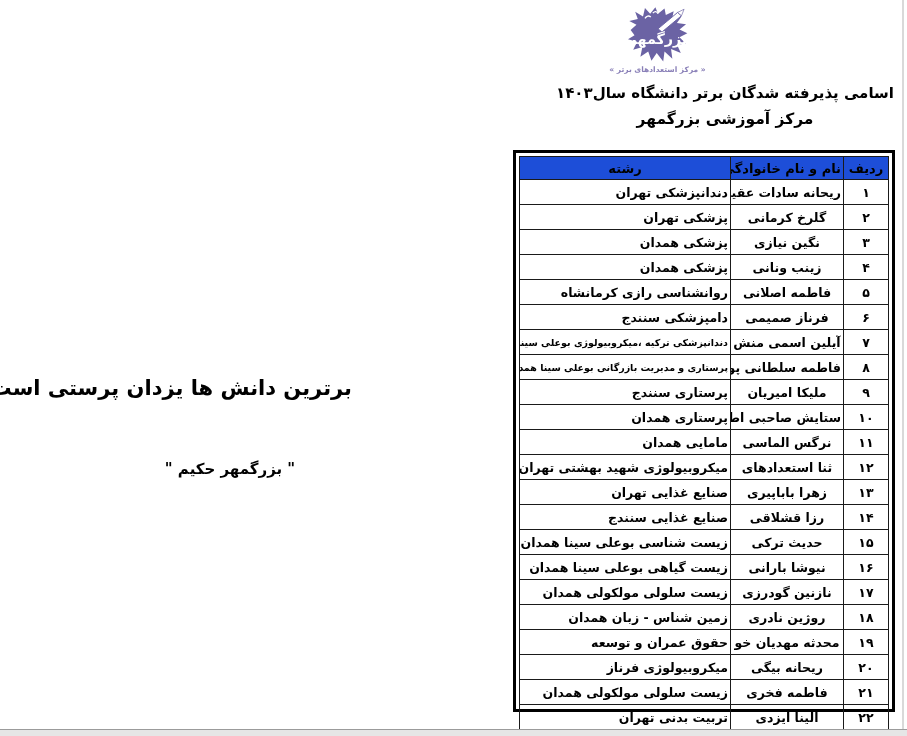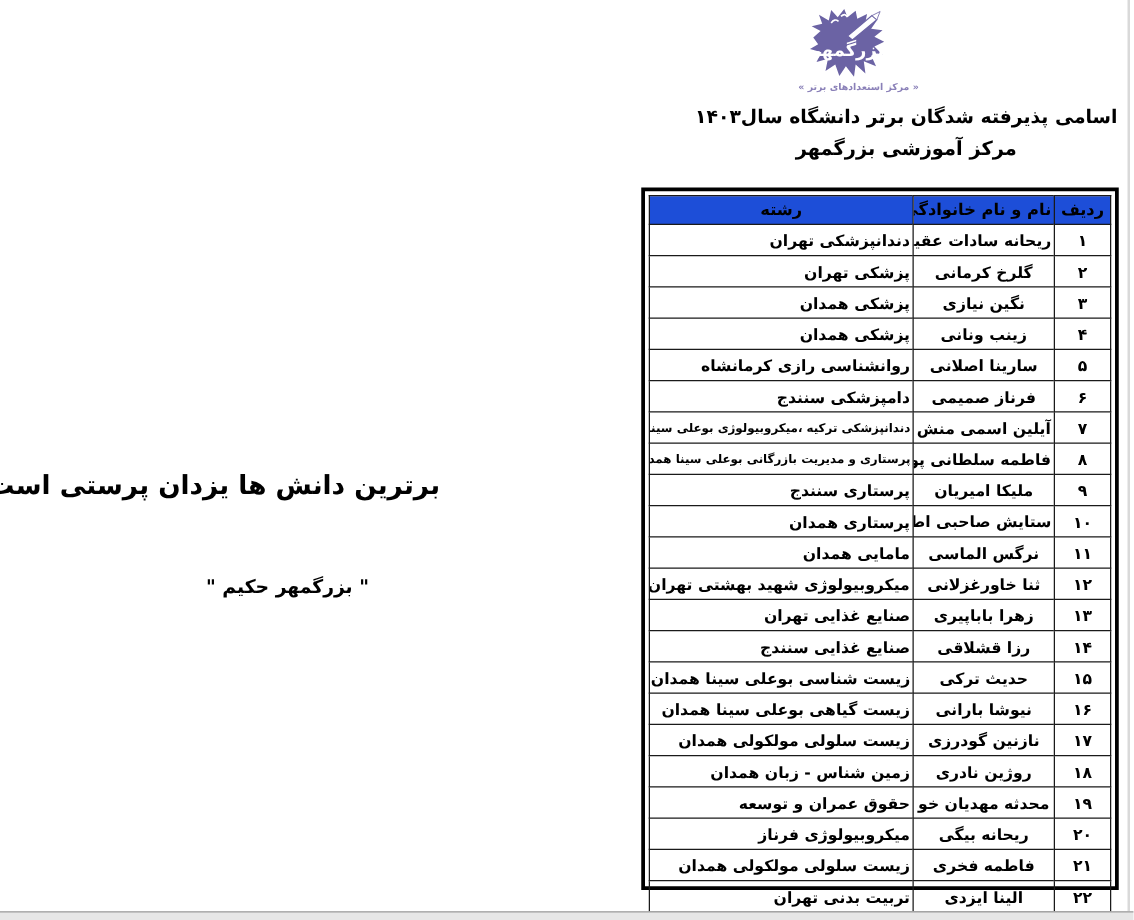--- a/index.html
+++ b/index.html
@@ -1,21 +1,21 @@
 <!DOCTYPE html>
 <html lang="fa"><head>
 <meta charset="utf-8">
 <style>
   html,body{margin:0;padding:0;background:#fff;}
   .page{
     position:relative;width:907px;height:736px;background:#ffffff;overflow:hidden;
     font-family:"DejaVu Sans",sans-serif;color:#000;
   }
   
-  .logo-block{position:absolute;left:620px;top:4px;width:115px;text-align:right;}
+  .logo-block{position:absolute;left:600px;top:4px;width:115px;text-align:center;}
   .logo-svg{display:block;margin:0 auto;width:66px;height:60px;}
   .logo-caption{font-size:7.5px;font-weight:bold;letter-spacing:.5px;direction:rtl;margin-top:1px;}
   
   .title-block{position:absolute;left:545px;top:84px;width:360px;text-align:center;direction:rtl;}
   .title-line1{font-size:15px;font-weight:bold;white-space:nowrap;}
   .title-line2{font-size:15.5px;font-weight:bold;margin-top:8px;}
   
   .quote-text{position:absolute;left:38px;top:376px;width:314px;direction:rtl;text-align:center;
     font-size:21px;font-weight:bold;white-space:nowrap;}
   .quote-attr{position:absolute;left:140px;top:460px;width:180px;direction:rtl;text-align:center;
@@ -106,21 +106,21 @@
     </tr>
 
     <tr>
       <td class="cell-radif">۴</td>
       <td class="cell-name">زینب ونانی</td>
       <td class="cell-major">پزشکی همدان</td>
     </tr>
 
     <tr>
       <td class="cell-radif">۵</td>
-      <td class="cell-name">سارینا اصلانی</td>
+      <td class="cell-name">فاطمه اصلانی</td>
       <td class="cell-major">روانشناسی رازی کرمانشاه</td>
     </tr>
 
     <tr>
       <td class="cell-radif">۶</td>
       <td class="cell-name">فرناز صمیمی</td>
       <td class="cell-major">دامپزشکی سنندج</td>
     </tr>
 
     <tr>
@@ -148,21 +148,21 @@
     </tr>
 
     <tr>
       <td class="cell-radif">۱۱</td>
       <td class="cell-name">نرگس الماسی</td>
       <td class="cell-major">مامایی همدان</td>
     </tr>
 
     <tr>
       <td class="cell-radif">۱۲</td>
-      <td class="cell-name">ثنا خاورغزلانی</td>
+      <td class="cell-name">ثنا استعدادهای</td>
       <td class="cell-major">میکروبیولوژی شهید بهشتی تهران</td>
     </tr>
 
     <tr>
       <td class="cell-radif">۱۳</td>
       <td class="cell-name">زهرا باباپیری</td>
       <td class="cell-major">صنایع غذایی تهران</td>
     </tr>
 
     <tr>

